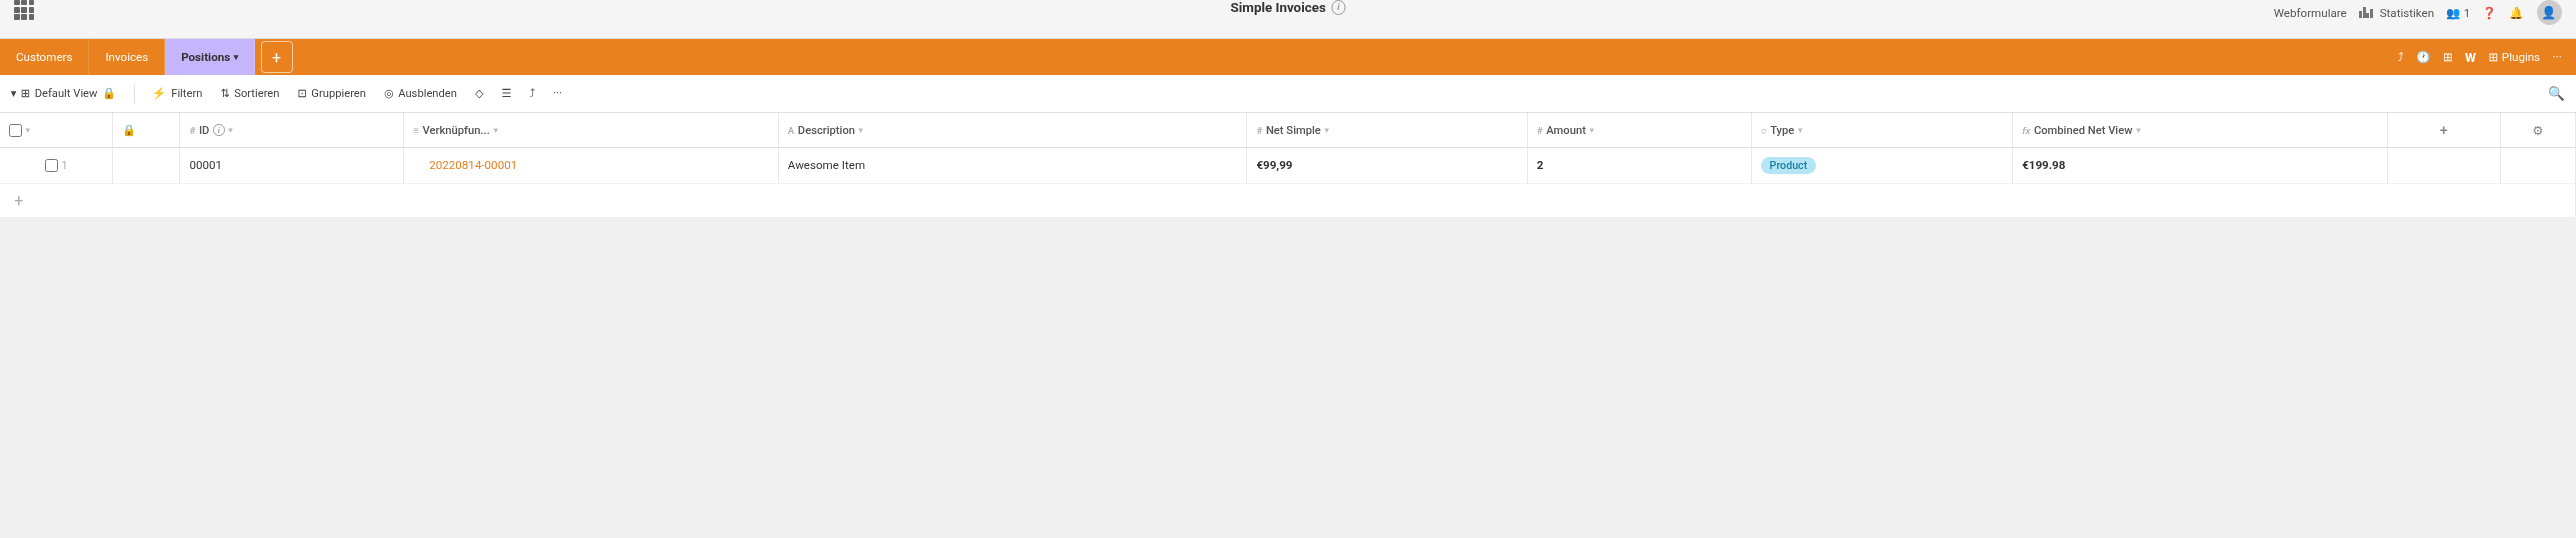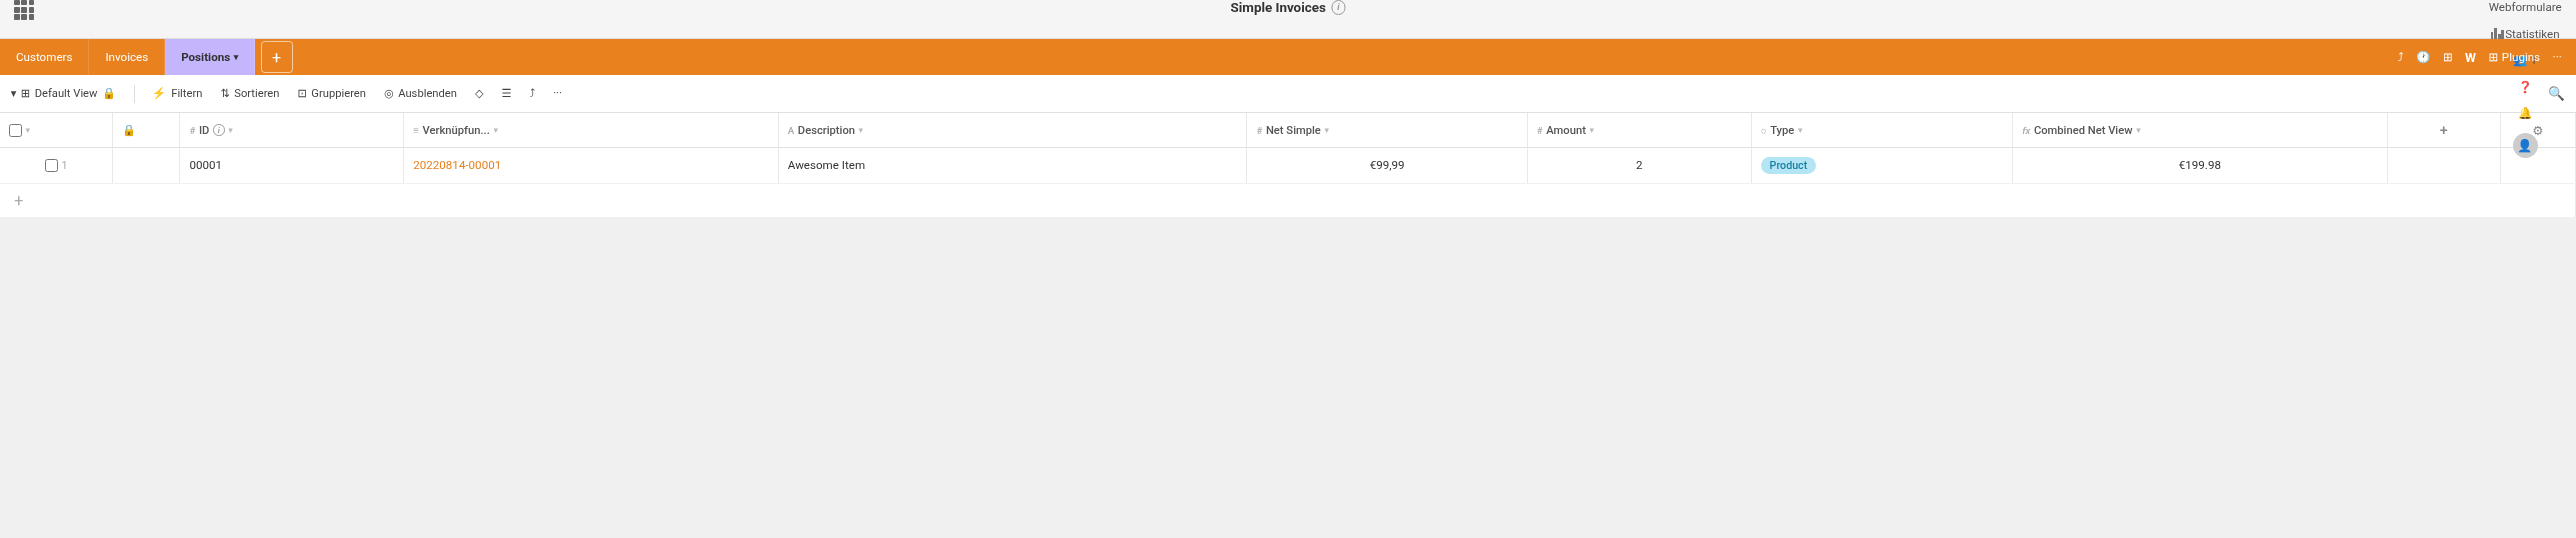--- a/index.html
+++ b/index.html
@@ -10,21 +10,21 @@
       background: #f5f5f5;
       height: 39px;
       display: flex;
       align-items: flex-start;
       justify-content: space-between;
       padding: 0 14.3px;
       border-bottom: 0.9px solid #ddd;
     }
     .top-bar-left { display: flex; align-items: center; gap: 10.7px; }
     .top-bar-center { position: absolute; left: 50%; transform: translateX(-50%); font-weight: 700; font-size: 13.4px; color: #333; display: flex; align-items: center; gap: 5.4px; }
-    .top-bar-right { display: flex; align-items: center; gap: 12.5px; color: #555; font-size: 11.6px; flex-direction: column; }
+    .top-bar-right { display: flex; align-items: center; gap: 12.5px; color: #555; font-size: 11.6px; }
 
     .grid-icon { display: grid; grid-template-columns: repeat(3,5.4px); gap: 1.8px; }
     .grid-icon span { width: 5.4px; height: 5.4px; background: #666; border-radius: 0.9px; display: block; }
 
     
     .tab-bar {
       background: #e8811e;
       height: 36px;
       display: flex;
       align-items: center;
@@ -120,21 +120,21 @@
 
     td {
       padding: 9px 9px;
       border-right: 0.9px solid #e8e8e8;
       border-bottom: 0.9px solid #f0f0f0;
       font-size: 11.6px;
       color: #333;
       overflow: hidden;
       white-space: nowrap;
     }
-    td.right { text-align: center; }
+    td.right { text-align: left; font-weight: bold; }
 
     .checkbox-col { width: 54px; text-align: center; }
     .id-col { width: 107px; }
     .link-col { width: 179px; }
     .desc-col { width: 224px; }
     .price-col { width: 134px; text-align: right; }
     .amount-col { width: 107px; text-align: right; }
     .type-col { width: 125px; }
     .combined-col { width: 179px; text-align: left; }
     .add-col { width: 54px; }
@@ -192,21 +192,21 @@
         <span></span>
         <span></span>
     </div>
   </div>
   <div class="top-bar-center">
     <span>Simple Invoices</span>
     <span class="info-circle">i</span>
   </div>
   <div class="top-bar-right">
     <span style="display:flex;align-items:center;gap:4.5px;">Webformulare</span>
-    <span style="display:flex;align-items:center;gap:1px;">
+    <span style="display:flex;align-items:center;gap:7px;">
       <div class="stat-icon">
         <div class="stat-bar" style="height:7.2px;"></div>
         <div class="stat-bar" style="height:10.7px;"></div>
         <div class="stat-bar" style="height:4.5px;"></div>
         <div class="stat-bar" style="height:9px;"></div>
       </div>
       <span>Statistiken</span>
     </span>
     <span style="display:flex;align-items:center;gap:2.7px;">
       👥 <span>1</span>
@@ -347,21 +347,21 @@
           <div style="display:flex;align-items:center;justify-content:center;gap:3.6px;">
             <input type="checkbox" style="">
             <span class="row-num">1</span>
           </div>
         </td>
         <td></td>
         <td class="id-col">
           <span>00001</span>
         </td>
         <td class="link-col">
-          <span style="color:#e8811e;">20220814-00001</span>
+          <span style="color:#e8811e;margin-left:16px;">20220814-00001</span>
         </td>
         <td class="desc-col">
           <span>Awesome Item</span>
         </td>
         <td class="price-col right">
           <span>€99,99</span>
         </td>
         <td class="amount-col right">
           <span>2</span>
         </td>

